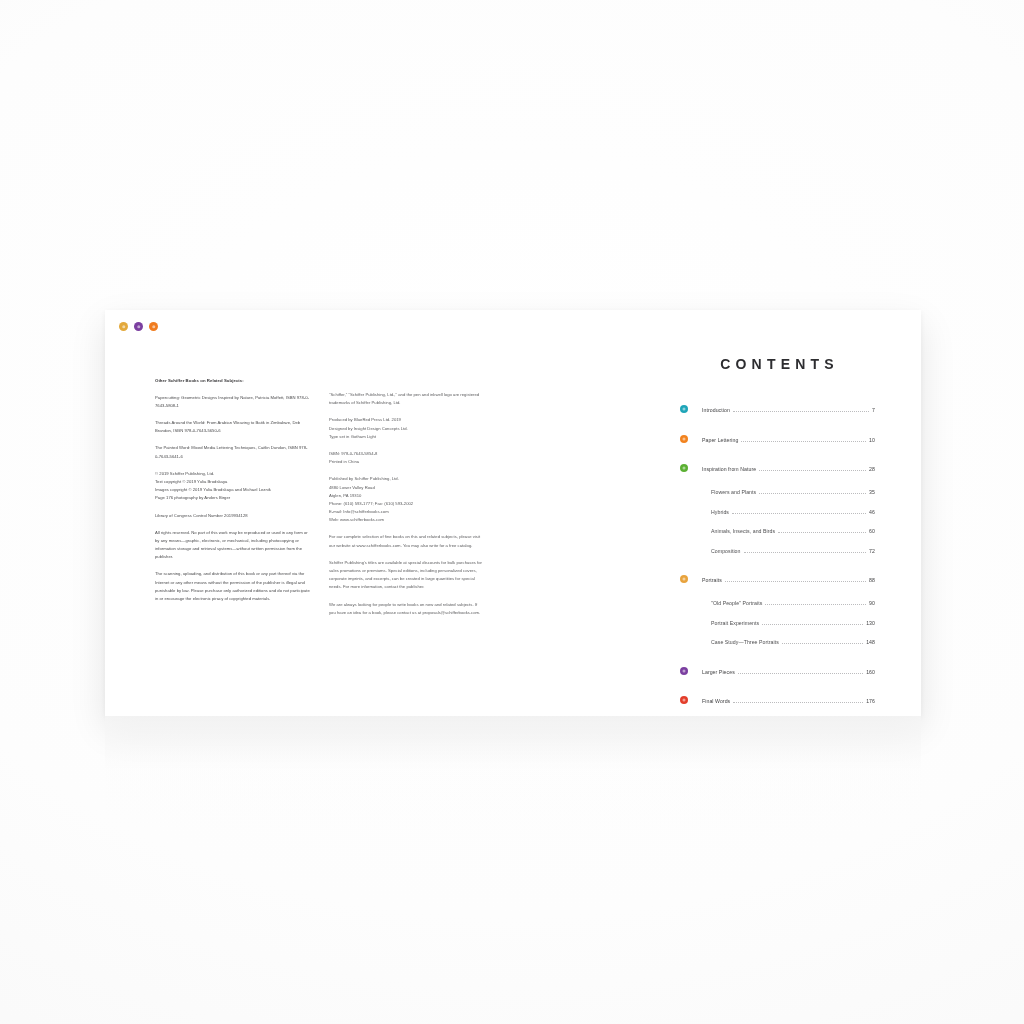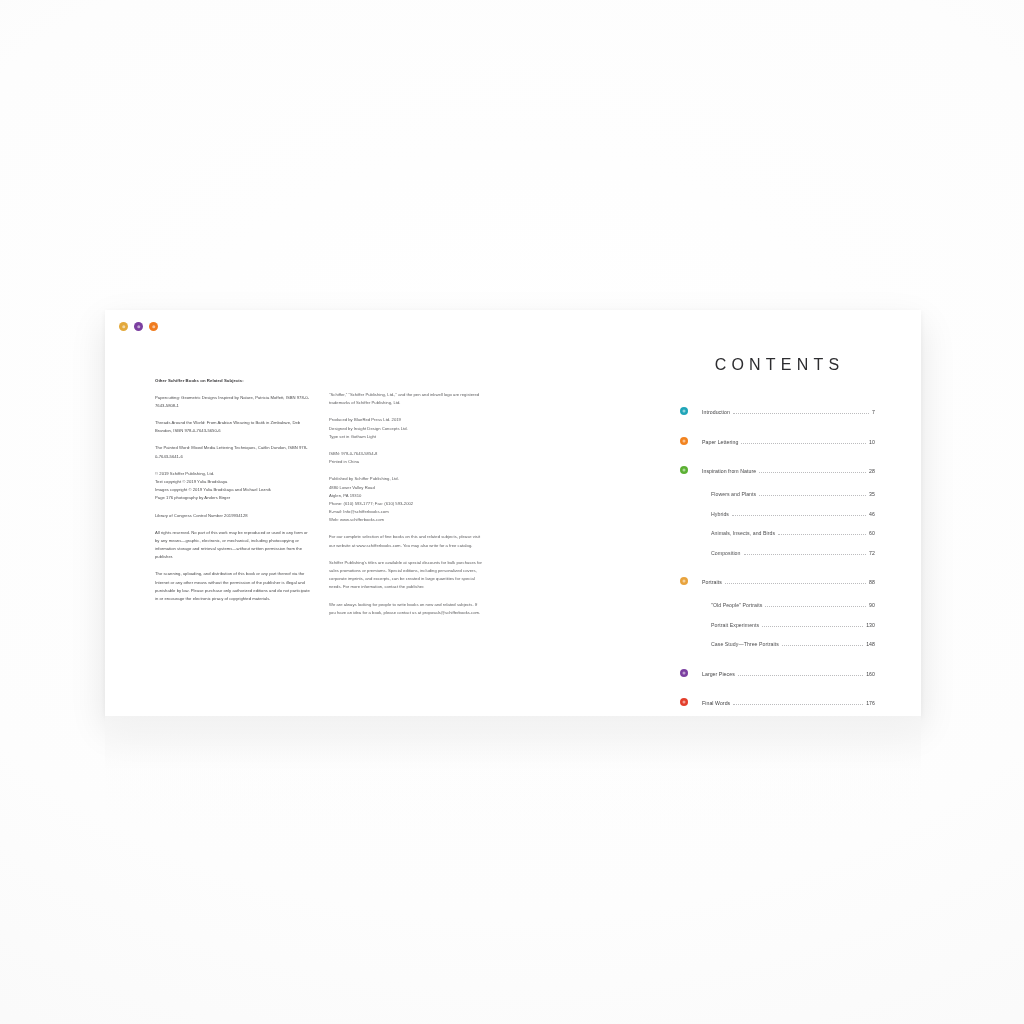--- a/index.html
+++ b/index.html
@@ -76,24 +76,24 @@
   }
   .col-right .imprint-p{color:#5a5a5c;}
 
   
   .contents{
     position:absolute;
     left:575px;top:12px;
     width:195px;
   }
   .contents-title{
-    font-size:16px;
+    font-size:14px;
     letter-spacing:5.2px;
     color:#2d2d30;
-    font-weight:400;
+    font-weight:700;
     margin:0 0 32px 0;
     text-align:center;
     padding-left:4px;
     font-family:"Liberation Sans", sans-serif;
   }
   .toc-row{
     display:flex;
     align-items:baseline;
     margin-bottom:13.5px;
     position:relative;

